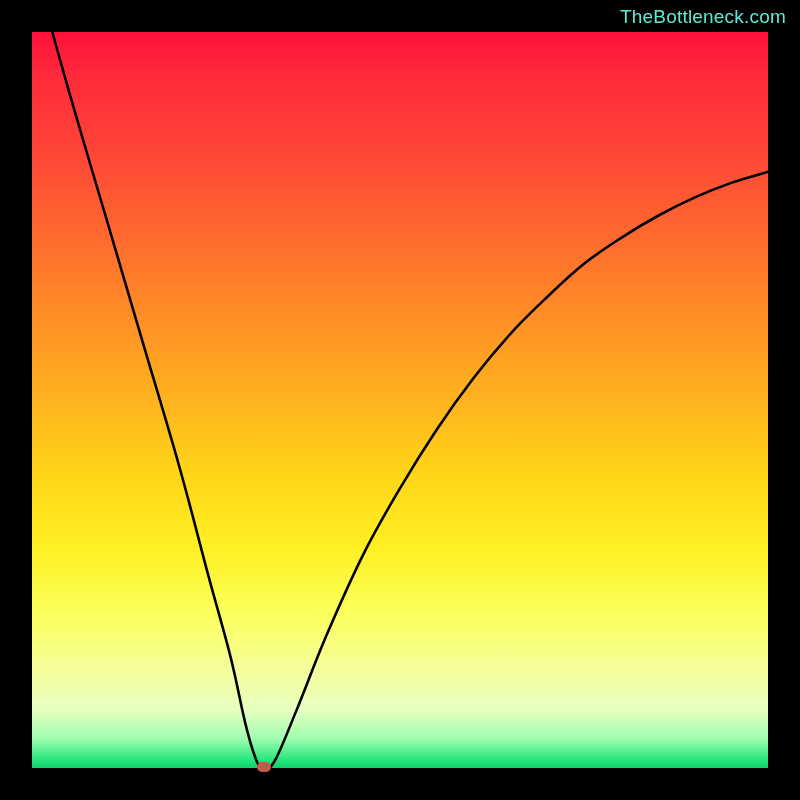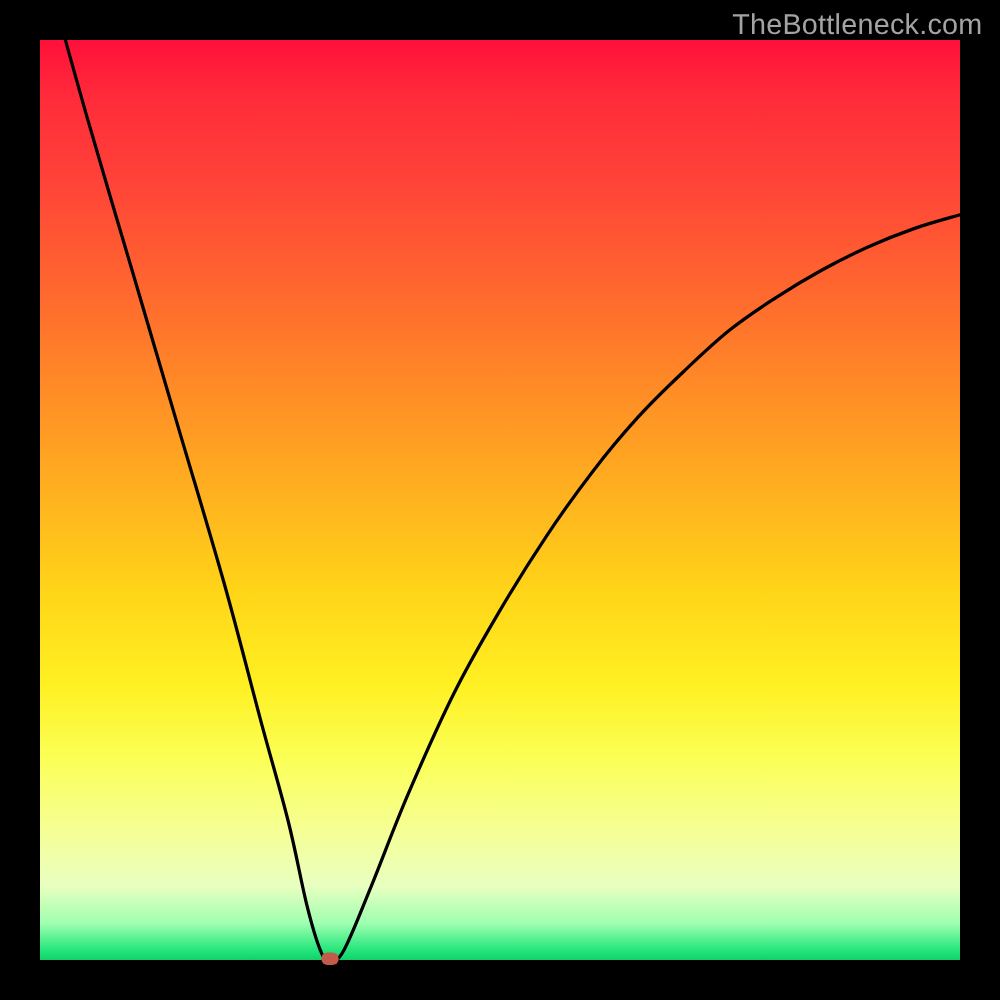--- a/index.html
+++ b/index.html
@@ -40,22 +40,22 @@
       #e8ffc0 92%,
       #9fffb0 96%,
       #22e57a 99%,
       #13d06a 100%
     );
   }
   .watermark {
     position: absolute;
     top: 6px;
     right: 14px;
-    color: #a3a3a3;
-    font-size: 23px;
+    color: #5eead4;
+    font-size: 19px;
     letter-spacing: 0.2px;
     font-weight: 400;
   }
   svg.curve {
     position: absolute;
     left: 0;
     top: 0;
     width: 736px;
     height: 736px;
     overflow: visible;

